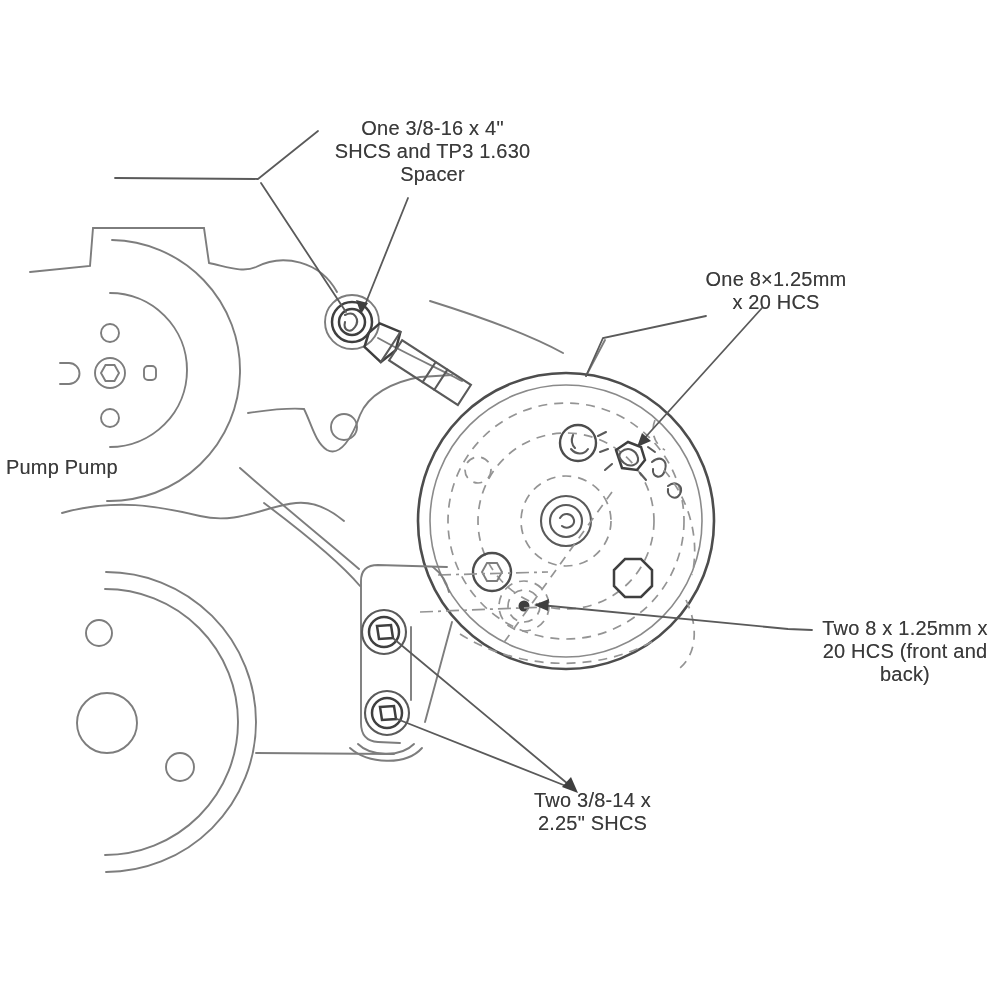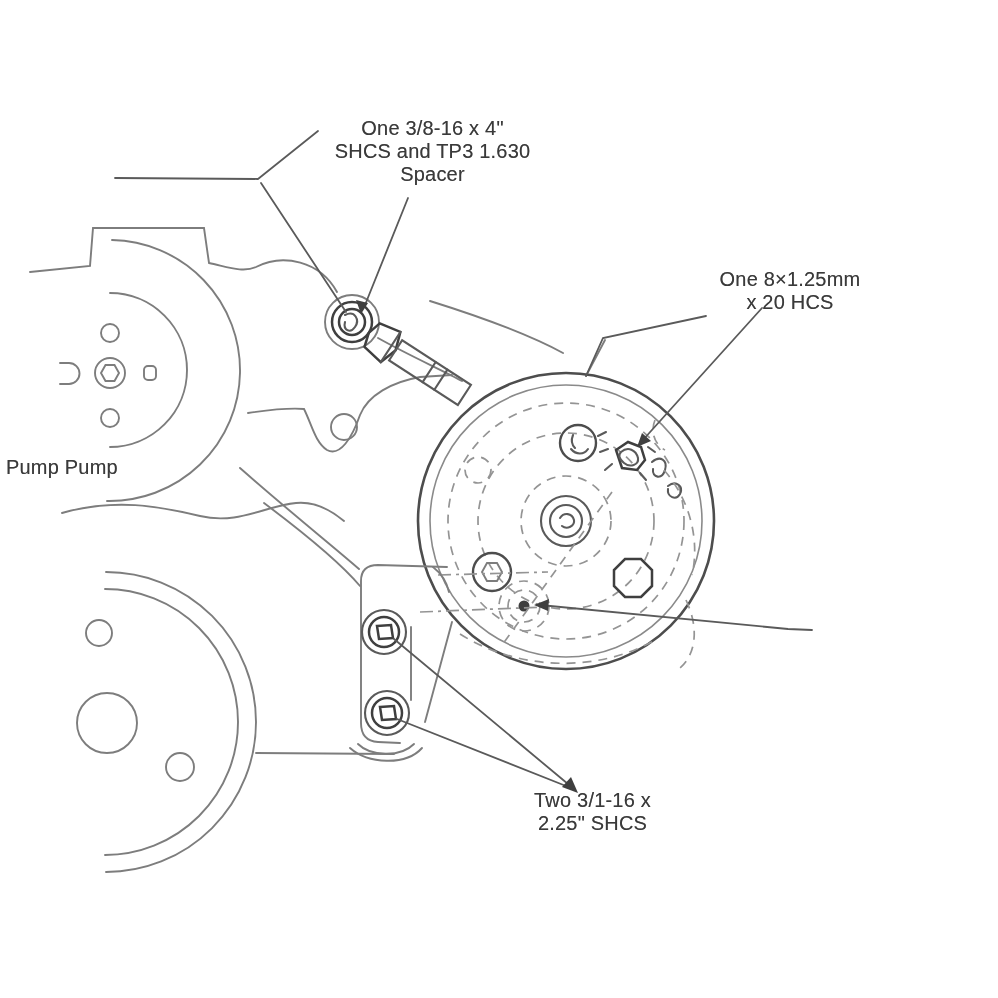--- a/index.html
+++ b/index.html
@@ -171,22 +171,25 @@
 
       <path class="lead" d="M 394 639 L 568 784 M 397 719 L 566 786"></path>
       <polygon class="arrow" points="578,793 562,787 571,777"></polygon>
     </g>
   </svg>
 
   <div class="callout" style="left:285px;top:117px;width:295px;">One 3/8-16 x 4"
 SHCS and TP3 1.630
 Spacer</div>
 
-  <div class="callout" style="left:690px;top:268px;width:200px;">One 8×1.25mm
+  <div class="callout" style="left:676px;top:268px;width:200px;">One 8×1.25mm
 x 20 HCS</div>
 
   <div class="callout left" style="left:6px;top:456px;width:160px;">Pump Pump</div>
 
+  <div class="callout" style="left:812px;top:617px;width:186px;">Two 8 x 1.25mm x
+20 HCS (front and
+back)</div>
 
-  <div class="callout" style="left:500px;top:789px;width:185px;">Two 3/1-16 x
+  <div class="callout" style="left:500px;top:789px;width:185px;">Two 3/8-14 x
 2.25" SHCS</div>
 
 </div>
 
 </body></html>

